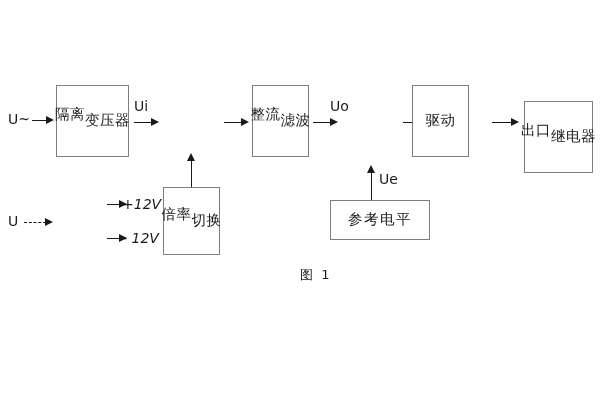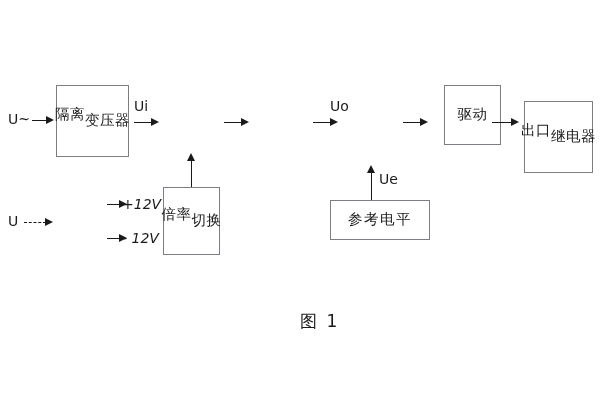--- a/index.html
+++ b/index.html
@@ -45,25 +45,24 @@
     color: #1a1a1a;
     white-space: nowrap;
     line-height: 1;
   }
   .lbl.small {
     font-size: 14px;
     font-style: italic;
   }
   .caption {
     position: absolute;
-    font-size: 17px;
+    font-size: 13px;
     color: #1a1a1a;
     letter-spacing: 2px;
     white-space: nowrap;
-    margin-top: 44px;
   }
   
   .harrow {
     position: absolute;
     height: 0;
   }
   .harrow .shaft {
     position: absolute;
     left: 0;
     top: 0;
@@ -128,35 +127,39 @@
     <div class="shaft" style="width:18px;"></div>
     <div class="head" style="left:17px;"></div>
   </div>
 
 
   <div class="harrow" style="left:224px; top:122px; width:26px;">
     <div class="shaft" style="width:18px;"></div>
     <div class="head" style="left:17px;"></div>
   </div>
 
+  <div class="block two-line" style="left:252px; top:85px; width:57px; height:72px;">
+    <div class="line">整流</div>
+    <div class="line">滤波</div>
+  </div>
 
   <div class="lbl" style="left:330px; top:99px;">Uo</div>
 
   <div class="harrow" style="left:313px; top:122px; width:26px;">
     <div class="shaft" style="width:18px;"></div>
     <div class="head" style="left:17px;"></div>
   </div>
 
 
   <div class="harrow" style="left:403px; top:122px; width:26px;">
     <div class="shaft" style="width:18px;"></div>
     <div class="head" style="left:17px;"></div>
   </div>
 
-  <div class="block" style="left:444px; top:85px; width:57px; height:60px;">
+  <div class="block" style="left:412px; top:85px; width:57px; height:72px;">
     <div class="line">驱动</div>
   </div>
 
   <div class="harrow" style="left:492px; top:122px; width:28px;">
     <div class="shaft" style="width:20px;"></div>
     <div class="head" style="left:19px;"></div>
   </div>
 
   <div class="block two-line" style="left:524px; top:85px; width:69px; height:72px;margin-top:16px;">
     <div class="line">出口</div>

